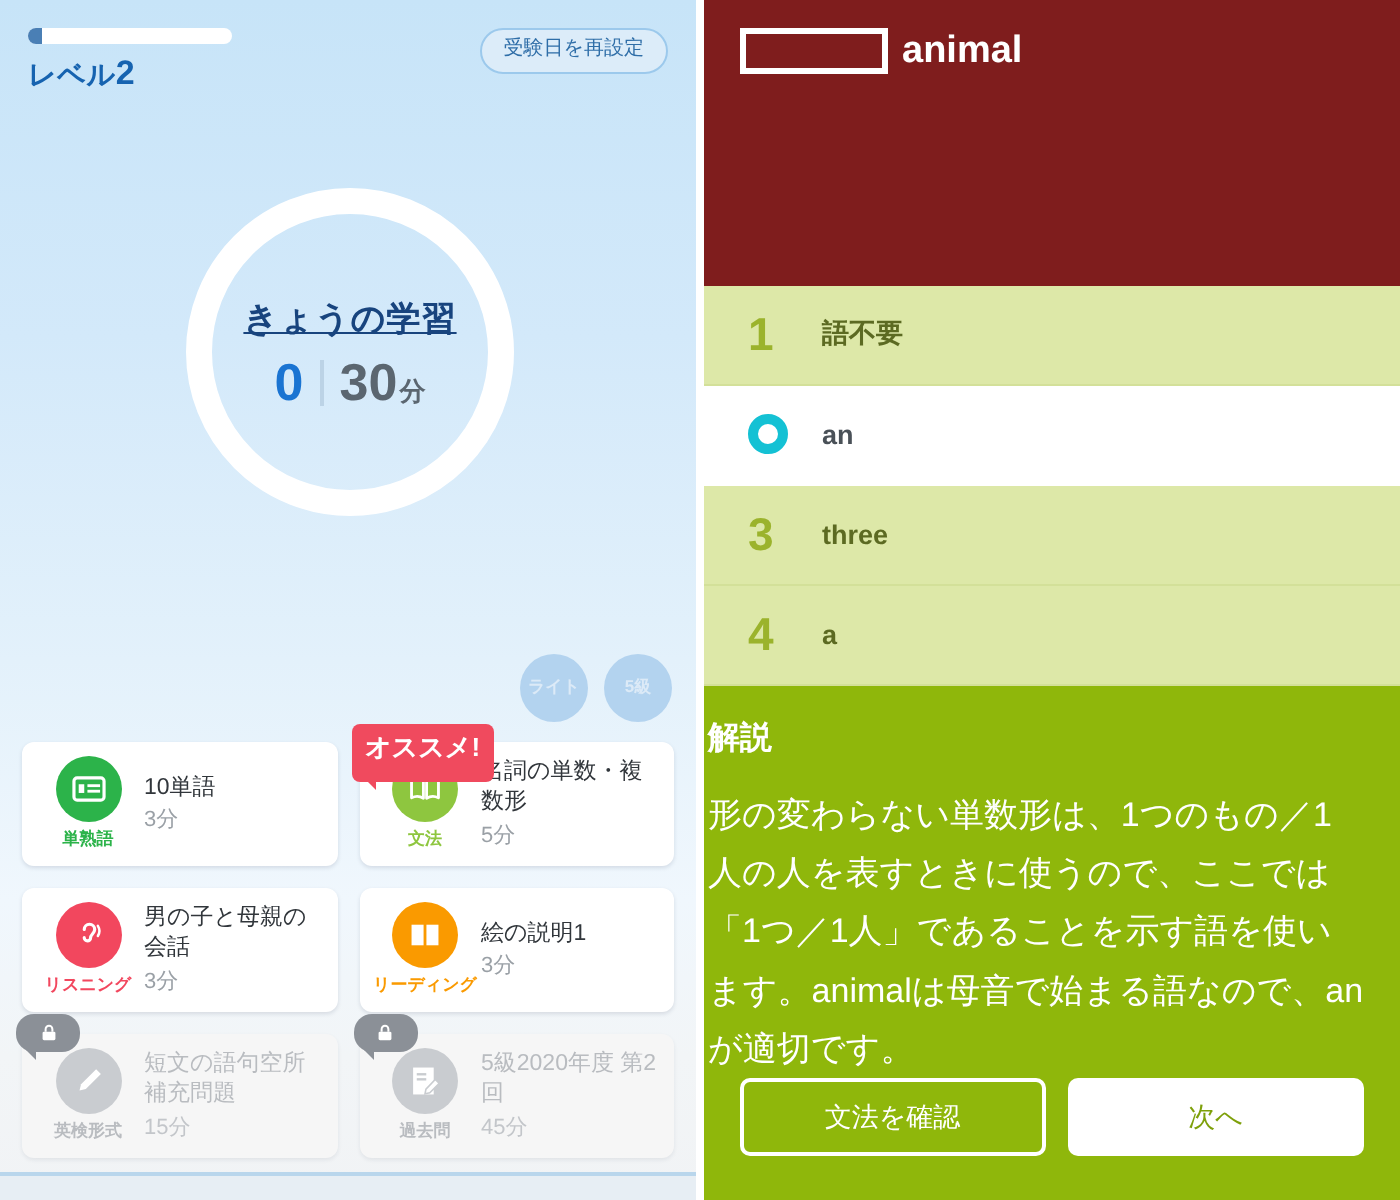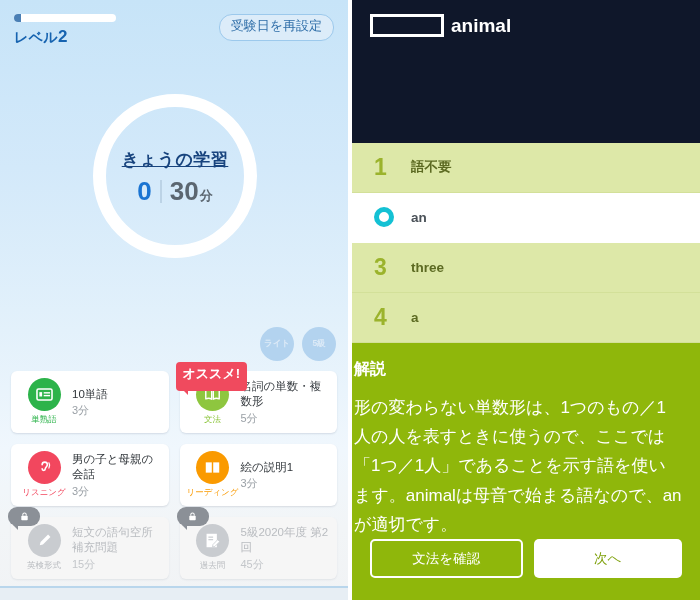--- a/index.html
+++ b/index.html
@@ -28,22 +28,22 @@
   }
   .level-label{
     position:absolute;left:14px;top:27px;
     color:#1663b0;font-size:14px;font-weight:bold;letter-spacing:.3px;
   }
   .level-label .num{font-size:17px;}
   .reset-btn{
     position:absolute;right:14px;top:14px;
     border:1px solid #9cc9ec;border-radius:13px;
     background:#dcecf9;color:#2f6ea8;
-    font-size:13px;padding:4px 11px 5px;
-    line-height:1.2;white-space:nowrap;font-family:Liberation Mono, monospace;
+    font-size:10px;padding:4px 11px 5px;
+    line-height:1.2;white-space:nowrap;
   }
 
   
   .circle-zone{position:relative;height:270px;}
   .ring{
     position:absolute;left:93px;top:42px;
     width:164px;height:164px;border-radius:50%;
     border:13px solid #ffffff;box-sizing:border-box;
   }
   .ring-inner{
@@ -74,21 +74,21 @@
     box-shadow:0 1px 2px rgba(20,40,70,.13);
     display:flex;align-items:center;padding:0 8px 0 7px;box-sizing:border-box;
   }
   .card.locked{background:#f6f6f6;box-shadow:0 1px 2px rgba(20,40,70,.08);}
   .card-icon-col{width:52px;display:flex;flex-direction:column;align-items:center;flex:0 0 52px;}
   .icon-circle{
     width:33px;height:33px;border-radius:50%;
     display:flex;align-items:center;justify-content:center;
     color:#fff;
   }
-  .icon-cat{font-size:8.5px;font-weight:normal;margin-top:3px;white-space:nowrap;}
+  .icon-cat{font-size:8.5px;font-weight:bold;margin-top:3px;white-space:nowrap;}
   .card-text{flex:1;min-width:0;padding-left:2px;}
   .card-title{font-size:11.5px;color:#31363b;line-height:1.35;word-break:break-all;}
   .card.locked .card-title{color:#b9bcc0;}
   .card-dur{font-size:11px;color:#9aa0a6;line-height:1.3;margin-top:1px;}
   .card.locked .card-dur{color:#c3c6ca;}
   .osusume{
     position:absolute;left:-4px;top:-9px;
     background:#f04a5e;color:#fff;font-size:13px;font-weight:bold;
     padding:3px 7px 8px;border-radius:4px;white-space:nowrap;z-index:3;
   }
@@ -106,21 +106,21 @@
     content:"";position:absolute;left:5px;bottom:-4px;
     border-left:5px solid transparent;border-right:0 solid transparent;
     border-top:5px solid #8b9097;
   }
   .bottom-strip{position:absolute;left:0;bottom:0;width:348px;height:14px;background:#e7eef4;}
   .bottom-strip-line{position:absolute;left:0;top:0;width:348px;height:1.5px;background:#b9d6ec;}
 
   
   .gap{width:4px;height:600px;background:#ffffff;}
   .right{width:348px;height:600px;display:flex;flex-direction:column;background:#8fb70b;}
-  .q-head{background:#0f172a;padding:14px 0 0 18px;height:200px;box-sizing:border-box;}
+  .q-head{background:#7f1d1d;padding:14px 0 0 18px;height:200px;box-sizing:border-box;}
   .q-line{display:flex;align-items:center;}
   .blank-box{width:74px;height:23px;border:3px solid #ffffff;box-sizing:border-box;}
   .q-word{color:#ffffff;font-size:19px;font-weight:bold;margin-left:7px;}
 
   .options{display:flex;flex-direction:column;}
   .opt{
     height:50px;display:flex;align-items:center;padding-left:22px;box-sizing:border-box;
     background:#dde8a8;border-bottom:1px solid #d3e099;
   }
   .opt.correct{background:#ffffff;border-bottom:1px solid #ffffff;}

